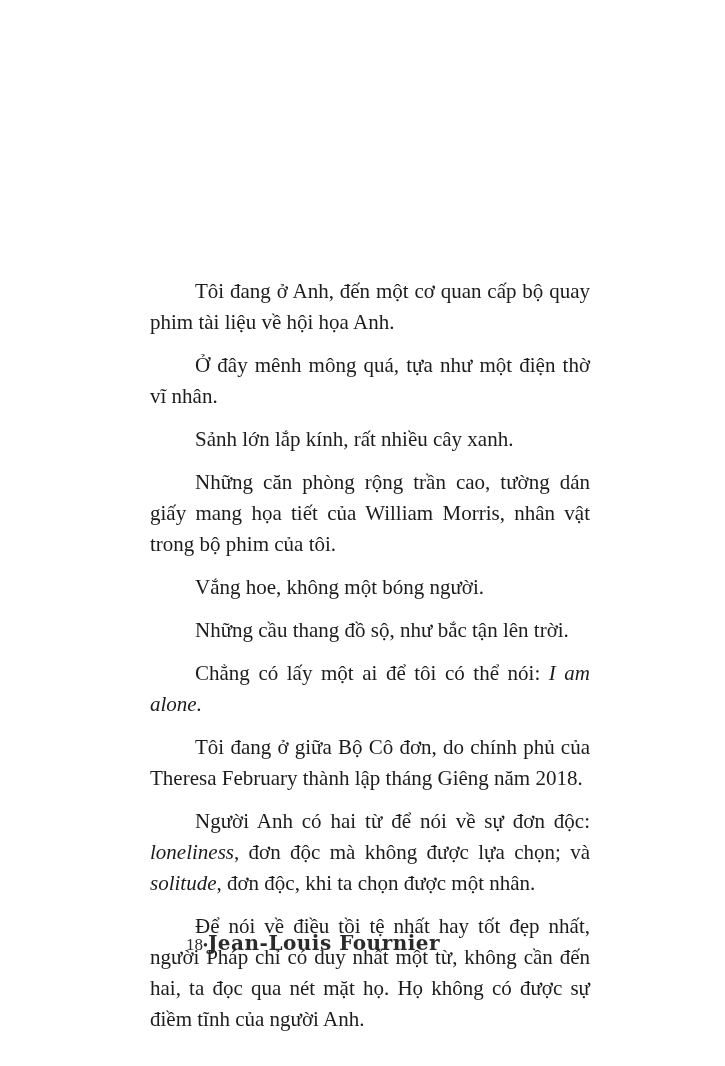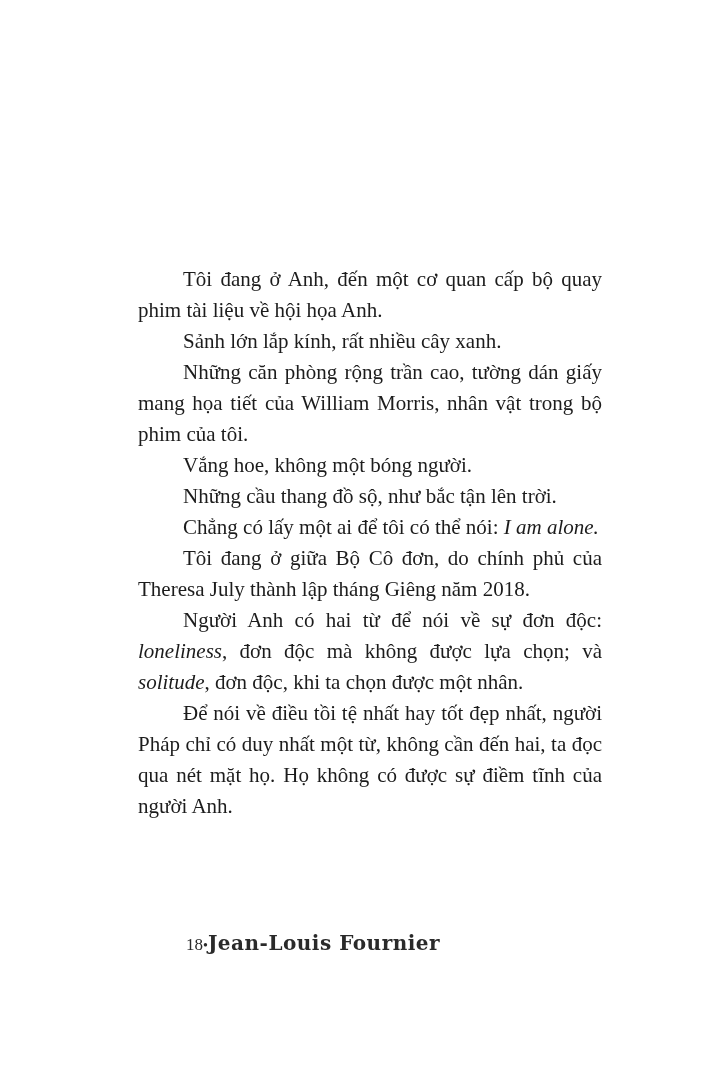--- a/index.html
+++ b/index.html
@@ -20,21 +20,21 @@
     position: absolute;
     left: 138px;
     top: 264px;
     width: 464px;
     font-size: 21px;
     line-height: 31px;
     text-align: justify;
     text-justify: inter-word;
   }
   .text-block p {
-    margin: 0;
+    margin: 12px;
     padding: 0;
     text-indent: 45px;
   }
   .text-block em {
     font-style: italic;
     font-family: Liberation Serif, serif;
   }
   .footer {
     position: absolute;
     left: 138px;
@@ -60,26 +60,27 @@
     font-family: "DejaVu Serif", "Liberation Serif", serif;
   }
 </style>
 </head>
 <body>
 
 <div class="page">
 
   <div class="text-block">
       <p><span>Tôi đang ở Anh, đến một cơ quan cấp bộ quay phim tài liệu về hội họa Anh.</span></p>
+      <p><span>Ở đây mênh mông quá, tựa như một điện thờ vĩ nhân.</span></p>
       <p><span>Sảnh lớn lắp kính, rất nhiều cây xanh.</span></p>
       <p><span>Những căn phòng rộng trần cao, tường dán giấy mang họa tiết của William Morris, nhân vật trong bộ phim của tôi.</span></p>
       <p><span>Vắng hoe, không một bóng người.</span></p>
       <p><span>Những cầu thang đồ sộ, như bắc tận lên trời.</span></p>
       <p><span>Chẳng có lấy một ai để tôi có thể nói: </span><em>I am alone.</em></p>
-      <p><span>Tôi đang ở giữa Bộ Cô đơn, do chính phủ của Theresa July thành lập tháng Giêng năm 2018.</span></p>
+      <p><span>Tôi đang ở giữa Bộ Cô đơn, do chính phủ của Theresa February thành lập tháng Giêng năm 2018.</span></p>
       <p><span>Người Anh có hai từ để nói về sự đơn độc: </span><em>loneliness</em><span>, đơn độc mà không được lựa chọn; và </span><em>solitude</em><span>, đơn độc, khi ta chọn được một nhân.</span></p>
       <p><span>Để nói về điều tồi tệ nhất hay tốt đẹp nhất, người Pháp chỉ có duy nhất một từ, không cần đến hai, ta đọc qua nét mặt họ. Họ không có được sự điềm tĩnh của người Anh.</span></p>
     </div>
 
   <div class="footer">
     <span class="page-number">18</span>
     <span class="bullet">•</span>
     <span class="author">Jean-Louis Fournier</span>
   </div>
 

